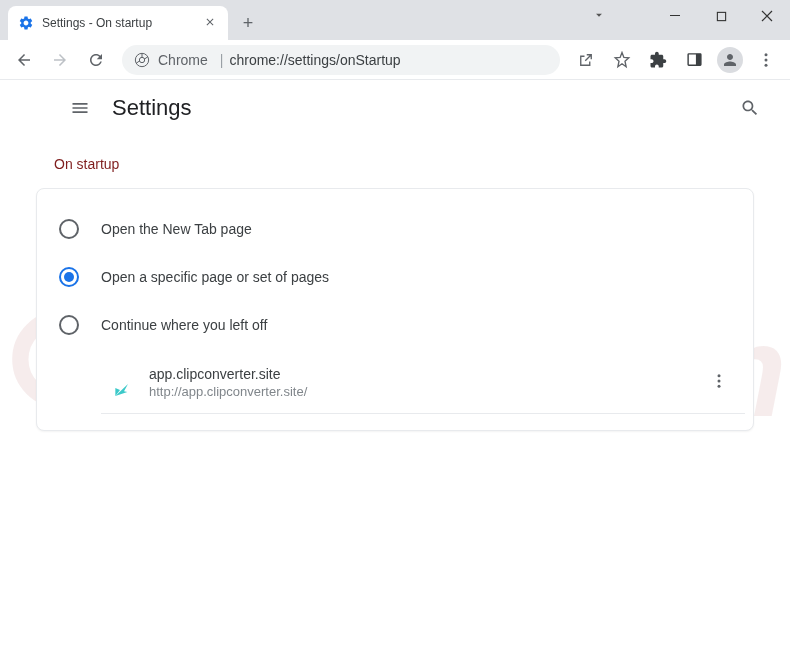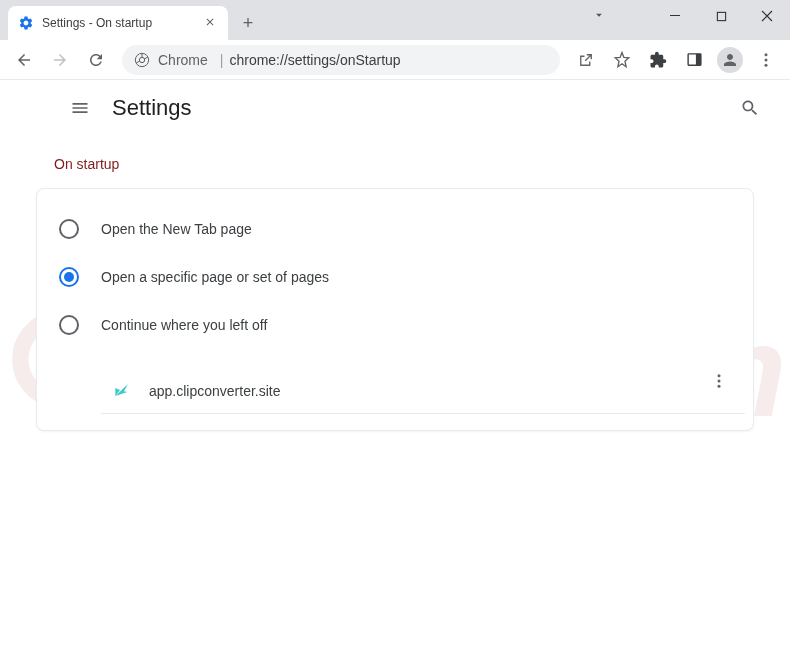--- a/index.html
+++ b/index.html
@@ -200,20 +200,21 @@
       <span>Continue where you left off</span>
     </div>
     <div class="page-entry">
       <span class="page-favicon">
         <svg width="16" height="16" viewBox="0 0 24 24">
             <path fill="#3cc9c9" d="M2 21L21 3l-6 11 5 1-18 6 7-9-7-3z"></path>
           </svg>
       </span>
       <div class="page-info">
         <div class="page-name">app.clipconverter.site</div>
+        <div class="page-url">http://app.clipconverter.site/</div>
       </div>
       <div class="page-menu">
         <svg width="18" height="18" viewBox="0 0 24 24">
             <circle cx="12" cy="5" r="2" fill="#5f6368"></circle>
             <circle cx="12" cy="12" r="2" fill="#5f6368"></circle>
             <circle cx="12" cy="19" r="2" fill="#5f6368"></circle>
           </svg>
       </div>
     </div>
   </div>

